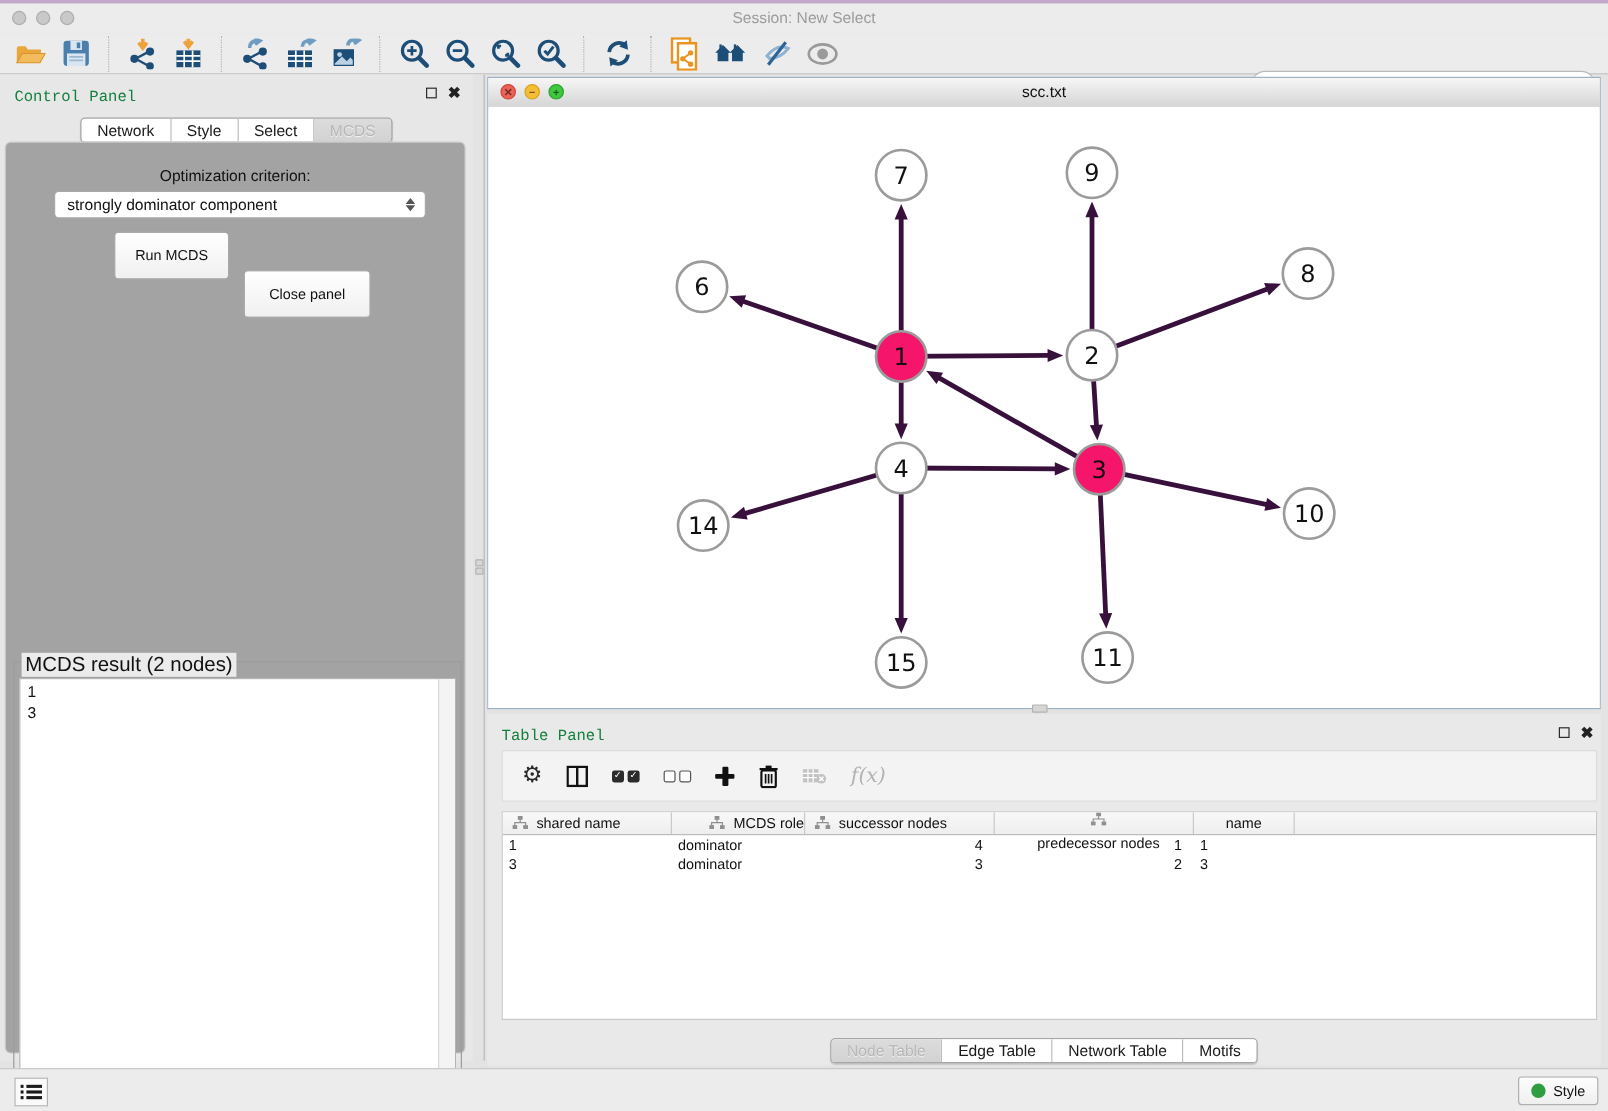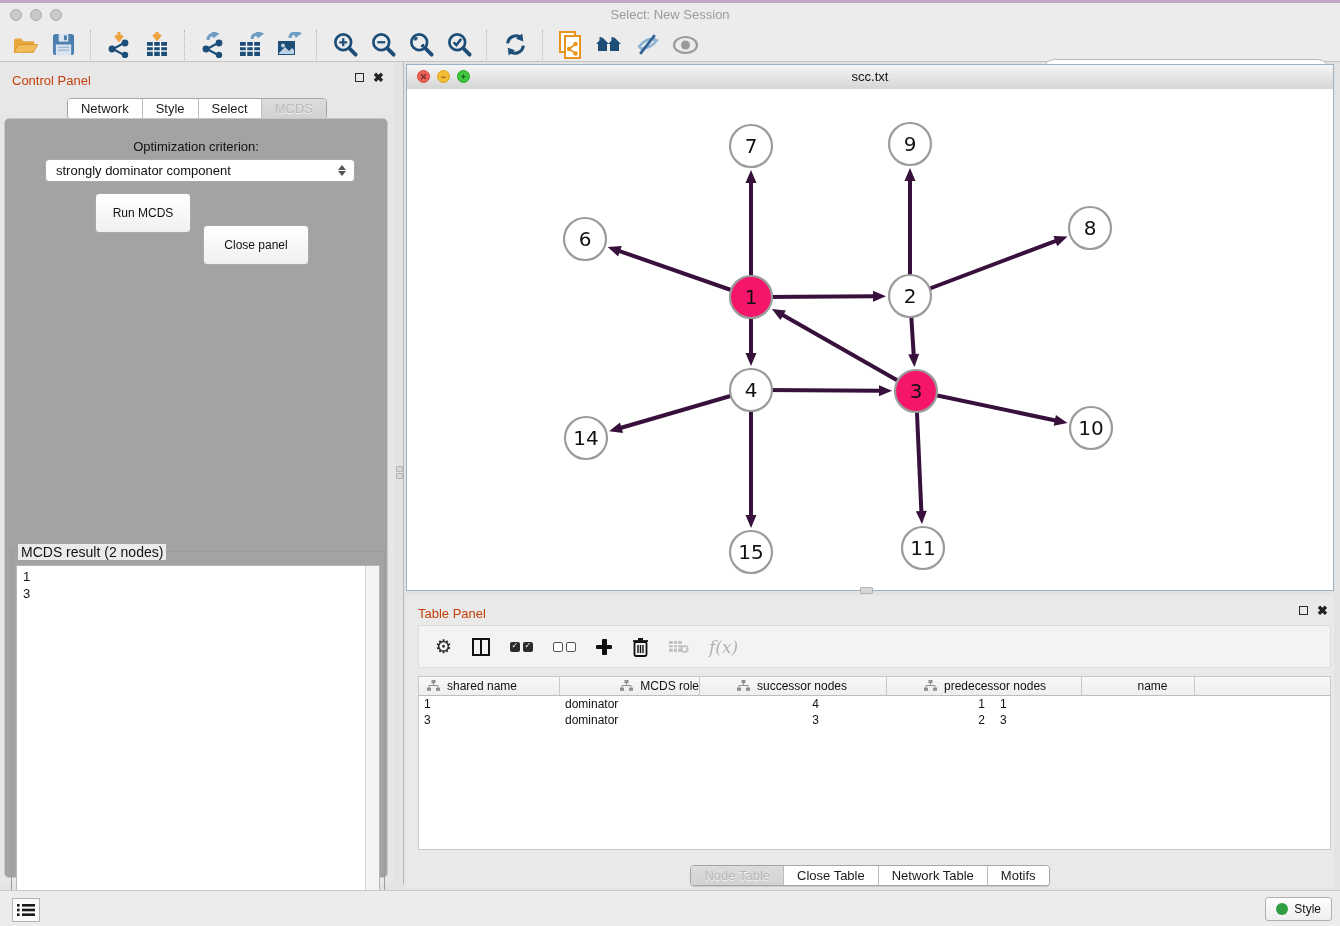--- a/index.html
+++ b/index.html
@@ -16,21 +16,21 @@
   .toolbar{position:absolute;left:0;top:28px;width:1340px;height:34px;background:#ececec;
            border-bottom:1px solid #c3c3c3;display:flex;align-items:center;padding-left:6px;box-sizing:border-box;}
   .tbtn{width:38px;height:30px;display:flex;align-items:center;justify-content:center;flex:0 0 auto;}
   .tsep{width:1px;height:30px;border-left:1px dotted #b5b5b5;margin:0 8px;flex:0 0 auto;}
   .search{position:absolute;right:10px;top:31px;width:288px;height:25px;background:#fff;
           border:1px solid #b9b9b9;border-radius:13px;display:flex;align-items:center;padding-left:8px;box-sizing:border-box;}
   .search input{border:none;outline:none;flex:1;font-size:13px;background:transparent;margin-left:5px;}
 
   
   .cpanel{position:absolute;left:0;top:62px;width:394px;height:822px;background:#e7e7e7;}
-  .panel-title{position:absolute;left:12px;top:11px;font-size:13px;color:#c2410c;}
+  .panel-title{position:absolute;left:12px;top:11px;font-size:13px;color:#15803d;font-family:Liberation Mono, monospace;}
   .float-ico{width:9px;height:9px;border:1.5px solid #2b2b2b;display:inline-block;box-sizing:border-box;}
   .close-ico{font-size:13px;font-weight:bold;color:#222;line-height:11px;}
   .head-icons{position:absolute;top:10px;display:flex;gap:9px;align-items:center;}
   .cpanel .head-icons{right:10px;}
   .segrow{position:absolute;left:0;right:0;display:flex;justify-content:center;align-items:center;}
   .segbox{display:inline-flex;border:1px solid #a6a6a6;border-radius:4px;overflow:hidden;background:#fff;
           box-shadow:0 1px 1px rgba(0,0,0,0.15);}
   .seg{padding:2px 13px;font-size:13px;color:#1a1a1a;background:#fff;border-left:1px solid #bdbdbd;white-space:nowrap;}
   .seg:first-child{border-left:none;}
   .seg.sel{background:linear-gradient(#dcdcdc,#d2d2d2);color:#b7b7b7;text-shadow:0 1px 0 #f2f2f2;}
@@ -40,21 +40,21 @@
   .combo{position:absolute;left:40px;top:40px;width:310px;height:23px;background:#fff;border:1px solid #a9a9a9;
          border-radius:4px;box-sizing:border-box;display:flex;align-items:center;font-size:13px;}
   .combo .val{flex:1;padding-left:10px;font-weight:500;color:#111;}
   .stepper{width:18px;display:flex;flex-direction:column;align-items:center;justify-content:center;gap:1px;margin-right:3px;}
   .stepper i{width:0;height:0;border-left:4px solid transparent;border-right:4px solid transparent;display:block;}
   .stepper .up{border-bottom:5px solid #555;}
   .stepper .dn{border-top:5px solid #555;}
   .btn{position:absolute;height:40px;background:linear-gradient(#ffffff,#f0f0f0);border:1px solid #a9a9a9;
        border-radius:4px;font-size:12px;color:#111;display:flex;align-items:center;justify-content:center;box-sizing:border-box;}
   .fieldset{position:absolute;left:6px;top:432px;width:374px;height:378px;border:1px solid #9c9c9c;box-sizing:border-box;}
-  .fieldset .legend{position:absolute;left:6px;top:-8px;background:#ebebeb;padding:0 3px;font-size:14px;color:#111;}
+  .fieldset .legend{position:absolute;left:6px;top:-8px;background:#ebebeb;padding:0 3px;font-size:17px;color:#111;}
   .result-area{position:absolute;left:4px;top:13px;right:4px;bottom:4px;background:#fff;border:1px solid #b5b5b5;}
   .result-text{position:absolute;left:6px;top:2px;right:18px;bottom:2px;font-size:13px;color:#111;
                white-space:pre;line-height:17px;}
   .result-scroll{position:absolute;right:0;top:0;bottom:0;width:13px;background:#f4f4f4;border-left:1px solid #d8d8d8;}
 
   
   .vdiv{position:absolute;left:394px;top:62px;width:12px;height:822px;background:#e3e3e3;}
   .vdiv .line{position:absolute;right:2px;top:0;bottom:0;width:1px;background:#b8b8b8;}
   .grip{position:absolute;background:#d6d6d6;border:1px solid #b3b3b3;border-radius:1px;box-sizing:border-box;}
 
@@ -84,21 +84,21 @@
   .chkpair{display:flex;gap:3px;}
   .chk{width:10px;height:10px;background:#2b2b2b;border-radius:2px;position:relative;}
   .chk:after{content:"✓";color:#fff;font-size:8px;position:absolute;left:1.5px;top:-1px;}
   .unchk{width:10px;height:10px;border:1.5px solid #555;border-radius:2px;box-sizing:border-box;background:#fff;}
   .plus{position:relative;width:16px;height:16px;}
   .plus:before,.plus:after{content:"";position:absolute;background:#111;border-radius:1px;}
   .plus:before{left:6px;top:0;width:4.5px;height:16px;}
   .plus:after{left:0;top:6px;width:16px;height:4.5px;}
 
   .ttable{position:absolute;left:12px;top:81px;width:913px;height:174px;background:#fff;border:1px solid #c9c9c9;box-sizing:border-box;}
-  .thead{display:flex;height:18px;background:linear-gradient(#f8f8f8,#eeeeee);border-bottom:1px solid #bdbdbd;gap:29px;}
+  .thead{display:flex;height:18px;background:linear-gradient(#f8f8f8,#eeeeee);border-bottom:1px solid #bdbdbd;}
   .th{display:flex;align-items:center;gap:7px;font-size:12px;color:#111;border-right:1px solid #c9c9c9;
       box-sizing:border-box;padding-left:8px;justify-content:flex-start;}
   .th.center{justify-content:center;padding-left:0;}
   .trow{display:flex;height:16px;align-items:center;}
   .td{font-size:12px;color:#111;box-sizing:border-box;padding:0 10px 0 5px;}
   .td.right{text-align:right;}
   .tree-ico{display:inline-flex;}
 
   .table-tabs{bottom:2px;}
 
@@ -116,21 +116,21 @@
 
 <div>
 
   <div class="topstripe"></div>
   <div class="titlebar">
     <div class="lights">
       <span class="light"></span>
       <span class="light"></span>
       <span class="light"></span>
     </div>
-    <div class="wtitle">Select: New Session</div>
+    <div class="wtitle">Session: New Select</div>
   </div>
 
   <div class="toolbar">
     <span class="tbtn">
       <svg width="26" height="22" viewBox="0 0 28 24">
           <path d="M2 20 L2 7 Q2 5 4 5 L10 5 L12 8 L24 8 L24 20 Z" fill="#e9a63a"></path>
           <path d="M2 20 L7 11.5 L28 11.5 L23 20 Z" fill="#f2bc5d" stroke="#d9952c" stroke-width="1"></path>
         </svg>
     </span>
     <span class="tbtn">
@@ -467,21 +467,21 @@
                 <g fill="#8f8f8f">
                   <rect x="4.5" y="0" width="4" height="3.2"></rect>
                   <rect x="0" y="7.6" width="4" height="3.2"></rect>
                   <rect x="9" y="7.6" width="4" height="3.2"></rect>
                 </g>
                 <path d="M6.5 3.2 V5.5 M2 7.6 V5.5 H11 V7.6" stroke="#8f8f8f" fill="none"></path>
               </svg>
             </span>
             <span>successor nodes</span>
           </div>
-          <div class="th" style="width: 166px;">
+          <div class="th" style="width: 166px; flex-direction: column;">
             <span class="tree-ico">
               <svg width="13" height="12" viewBox="0 0 13 12">
                 <g fill="#8f8f8f">
                   <rect x="4.5" y="0" width="4" height="3.2"></rect>
                   <rect x="0" y="7.6" width="4" height="3.2"></rect>
                   <rect x="9" y="7.6" width="4" height="3.2"></rect>
                 </g>
                 <path d="M6.5 3.2 V5.5 M2 7.6 V5.5 H11 V7.6" stroke="#8f8f8f" fill="none"></path>
               </svg>
             </span>
@@ -504,21 +504,21 @@
             <div class="td left" style="width: 111px;">dominator</div>
             <div class="td right" style="width: 158px;">3</div>
             <div class="td right" style="width: 166px;">2</div>
             <div class="td left" style="width: 84px;">3</div>
           </div>
         </div>
     </div>
     <div class="segrow table-tabs" style="position:absolute;">
       <div class="segbox">
           <div class="seg sel">Node Table</div>
-          <div class="seg">Close Table</div>
+          <div class="seg">Edge Table</div>
           <div class="seg">Network Table</div>
           <div class="seg">Motifs</div>
         </div>
     </div>
   </div>
 
   <div class="statusbar">
     <div class="sq-btn">
       <svg width="18" height="14" viewBox="0 0 18 14">
           <g fill="#1a1a1a">

